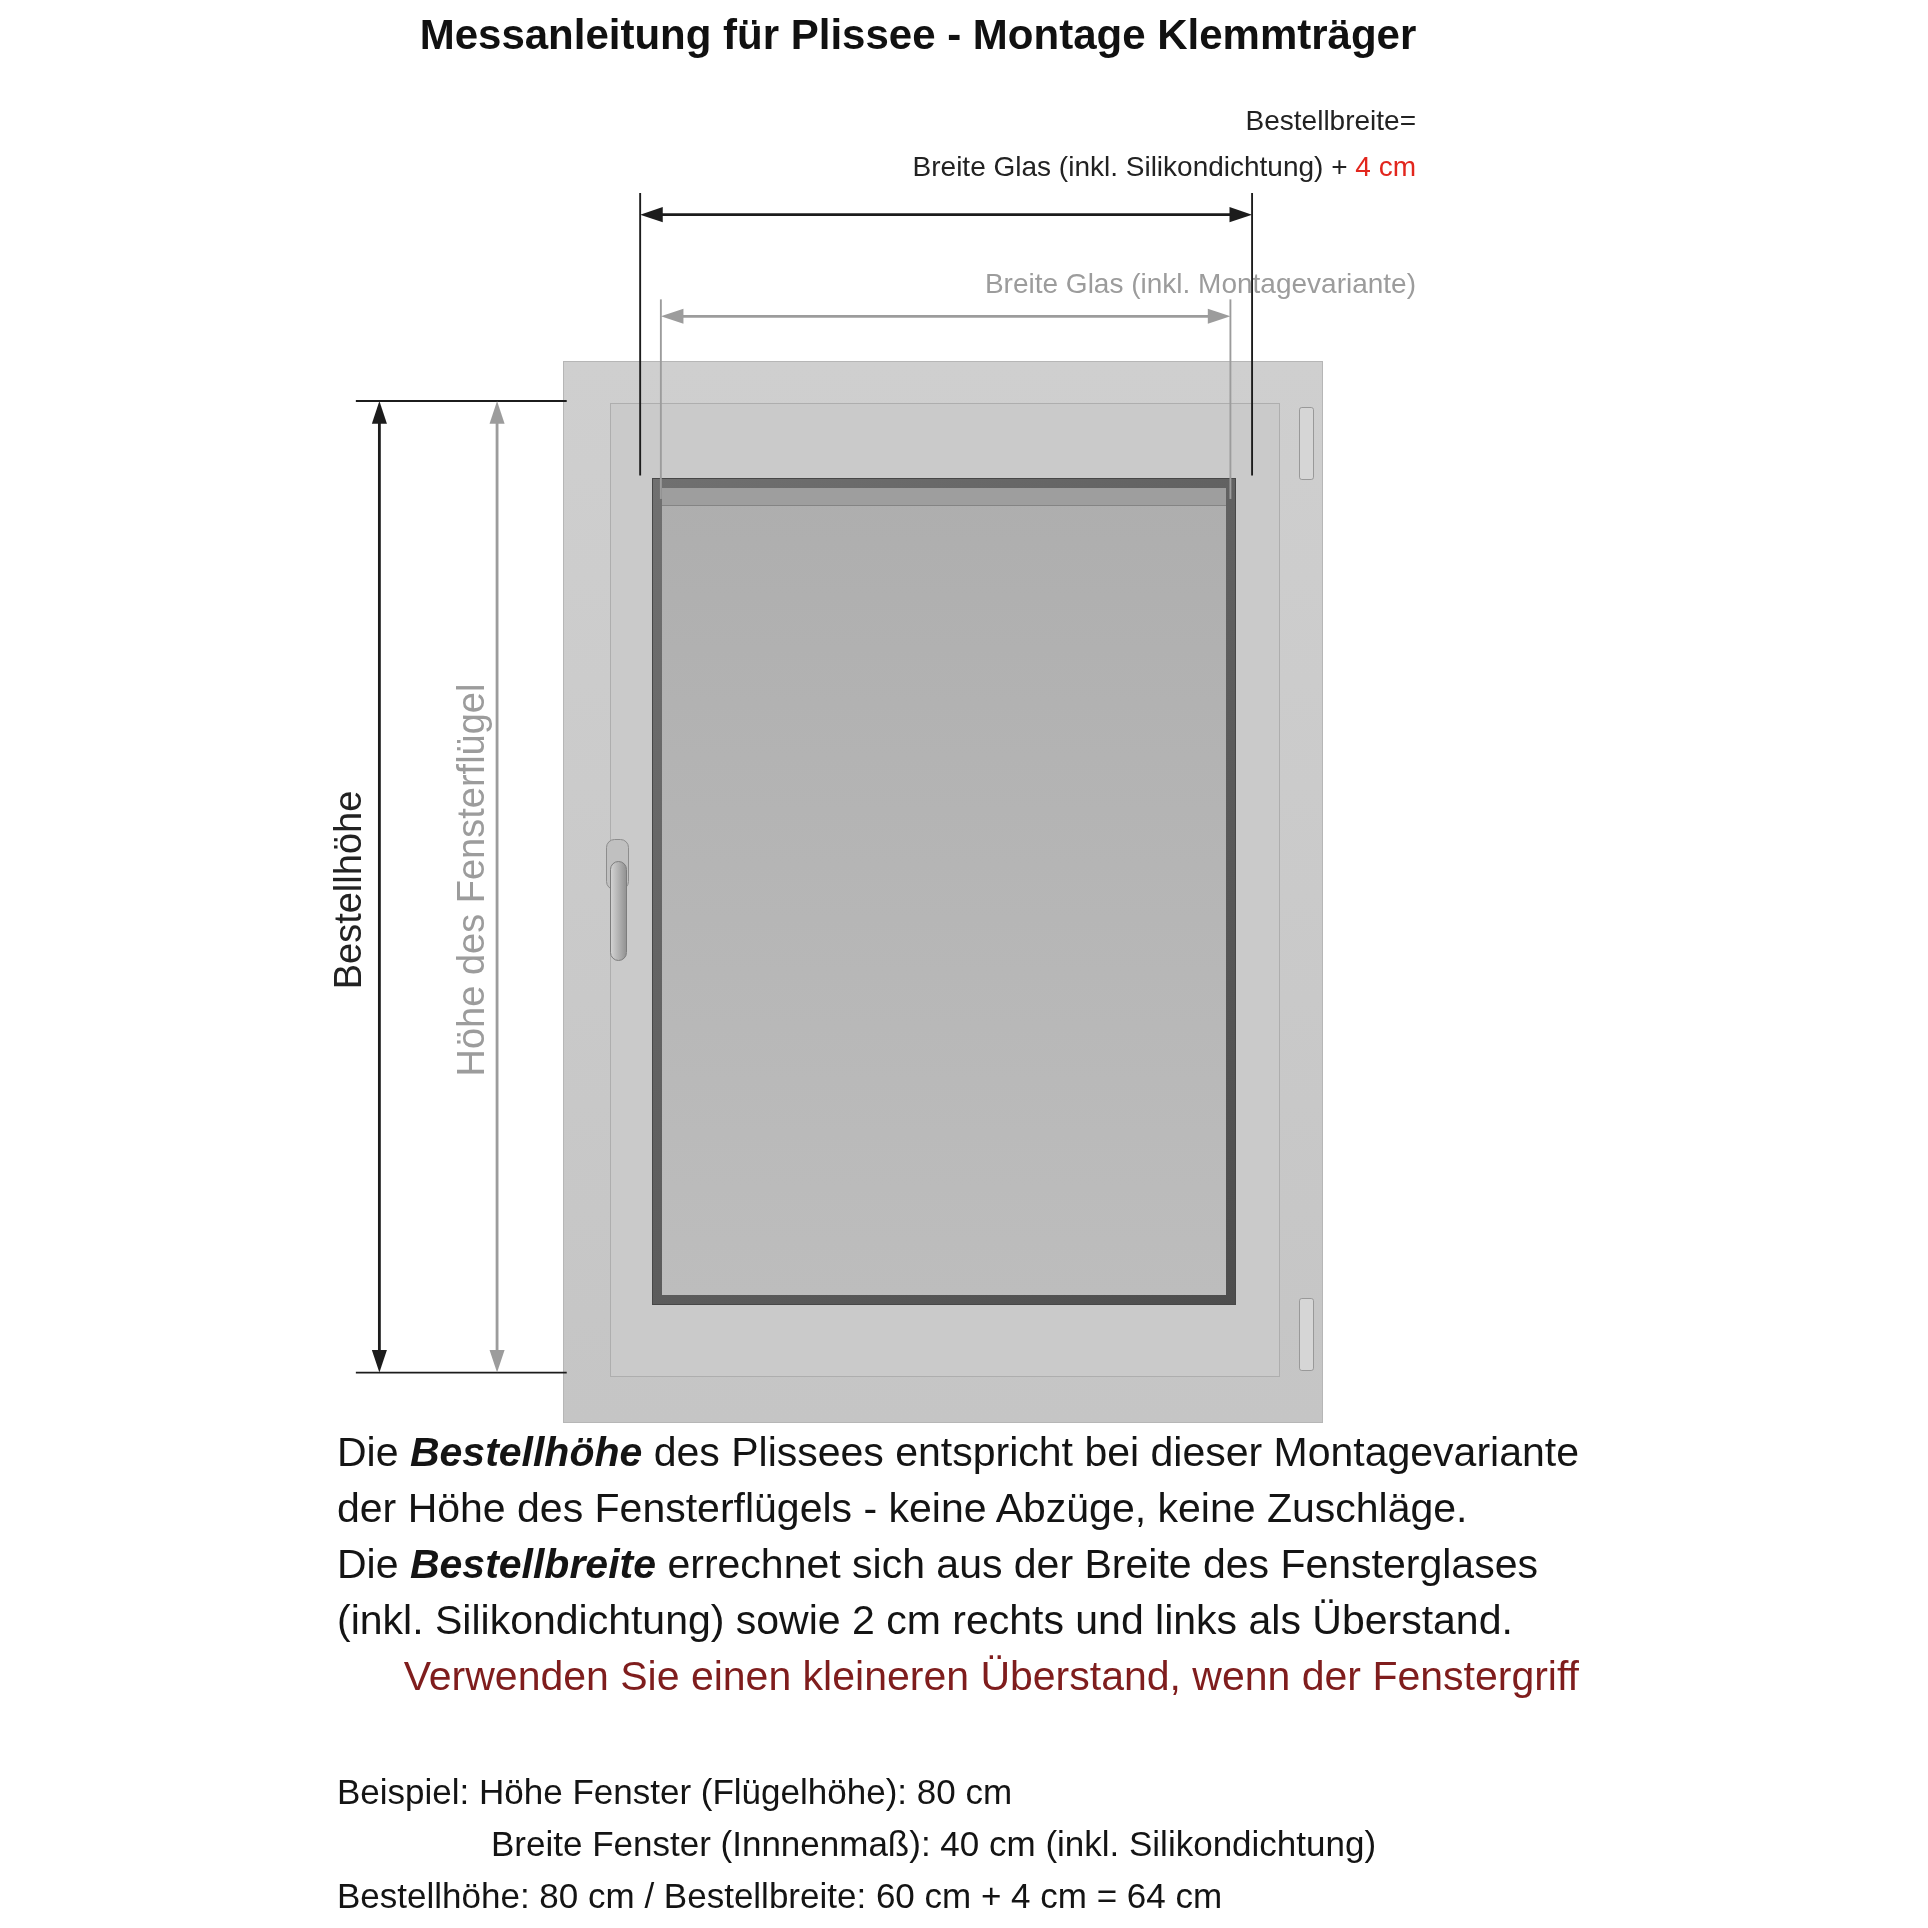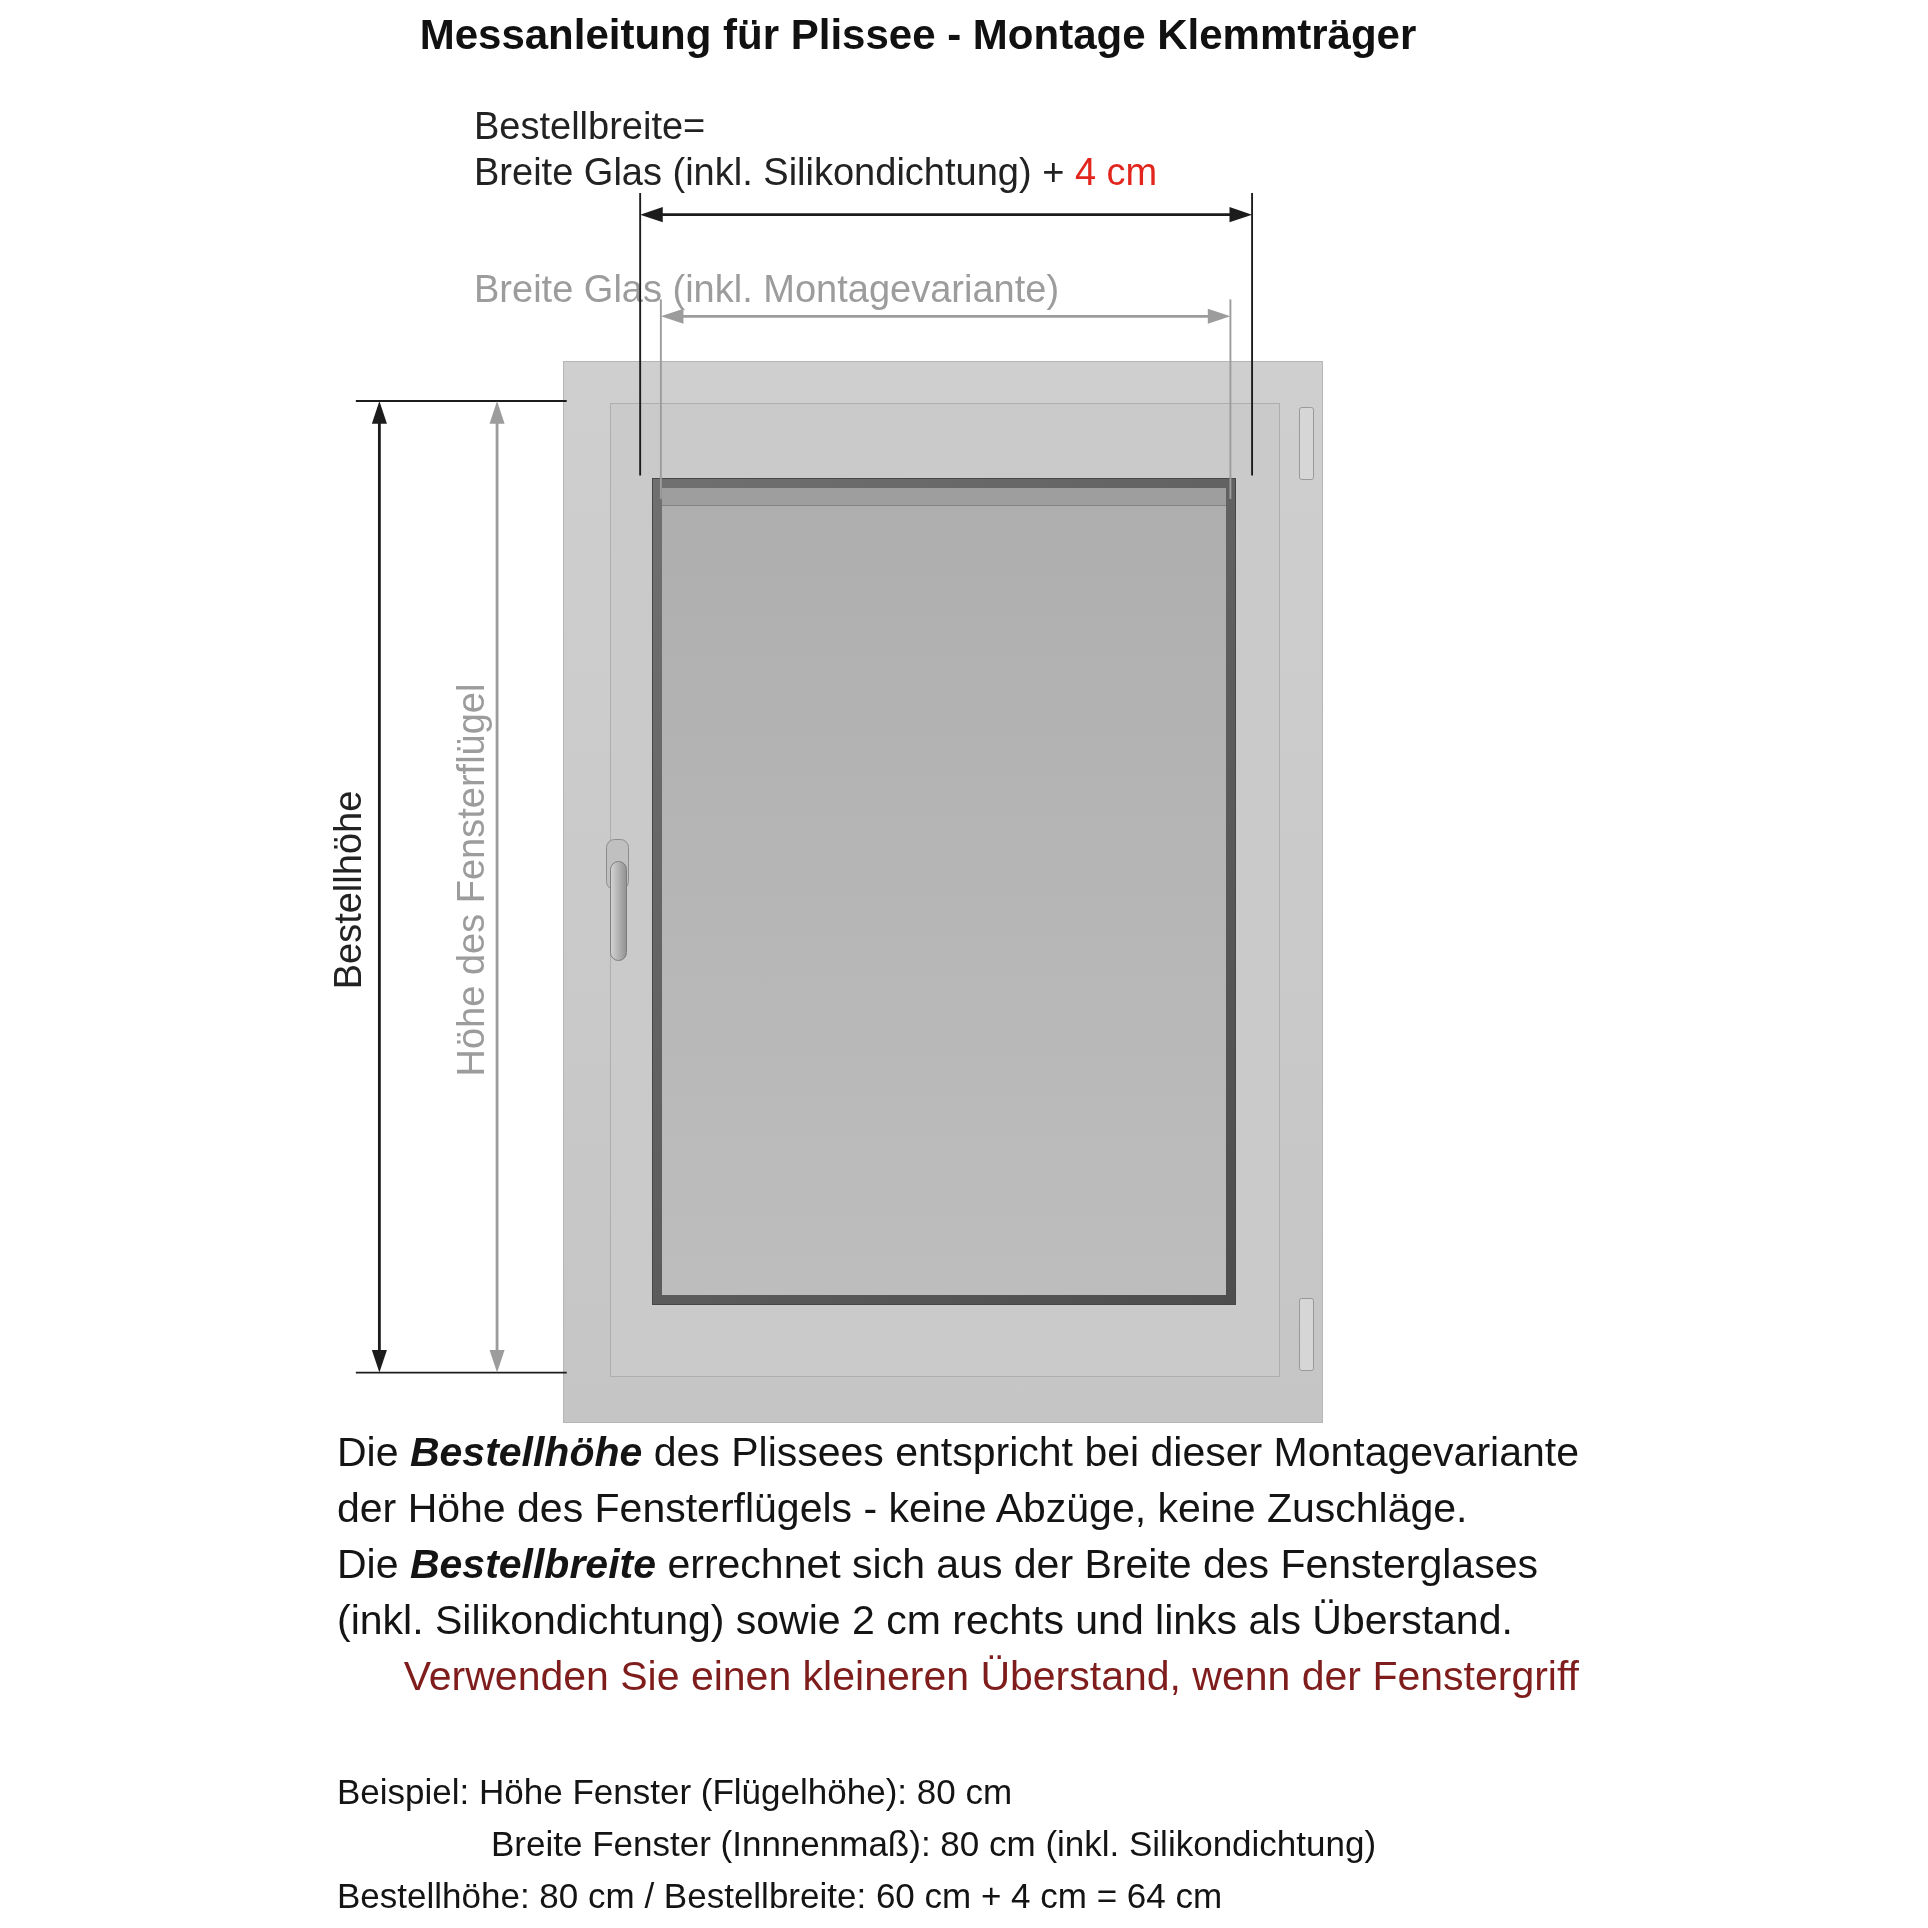--- a/index.html
+++ b/index.html
@@ -25,22 +25,22 @@
     width: 1836px;
     text-align: center;
     font-size: 42px;
     font-weight: 700;
     color: #111111;
   }
   .dim-label {
     position: absolute;
     left: 474px;
     width: 942px;
-    text-align: left;
-    font-size: 38px;
+    text-align: right;
+    font-size: 28px;
     color: #222222;
     white-space: nowrap;
   }
   .dim-label.top-label { top: 105px; }
   .dim-label.formula { top: 151px; }
   .dim-label.gray-label { top: 268px; color: #9c9c9c; }
   .red { color: #e2261d; }
 
   
   .vlabel {
@@ -215,18 +215,18 @@
   <div class="body-text">
     <div><span>Die </span><span class="em">Bestellhöhe</span><span> des Plissees entspricht bei dieser Montagevariante</span></div>
     <div>der Höhe des Fensterflügels - keine Abzüge, keine Zuschläge.</div>
     <div><span>Die </span><span class="em">Bestellbreite</span><span> errechnet sich aus der Breite des Fensterglases</span></div>
     <div>(inkl. Silikondichtung) sowie 2 cm rechts und links als Überstand.</div>
     <div class="warning">Verwenden Sie einen kleineren Überstand, wenn der Fenstergriff</div>
   </div>
 
   <div class="example-block">
     <div>Beispiel: Höhe Fenster (Flügelhöhe): 80 cm</div>
-    <div class="indent">Breite Fenster (Innnenmaß): 80 cm  (inkl. Silikondichtung)</div>
+    <div class="indent">Breite Fenster (Innnenmaß): 40 cm  (inkl. Silikondichtung)</div>
     <div>Bestellhöhe: 80 cm / Bestellbreite: 60 cm  + 4 cm = 64 cm</div>
   </div>
 
 </div>
 
 
 </body></html>

